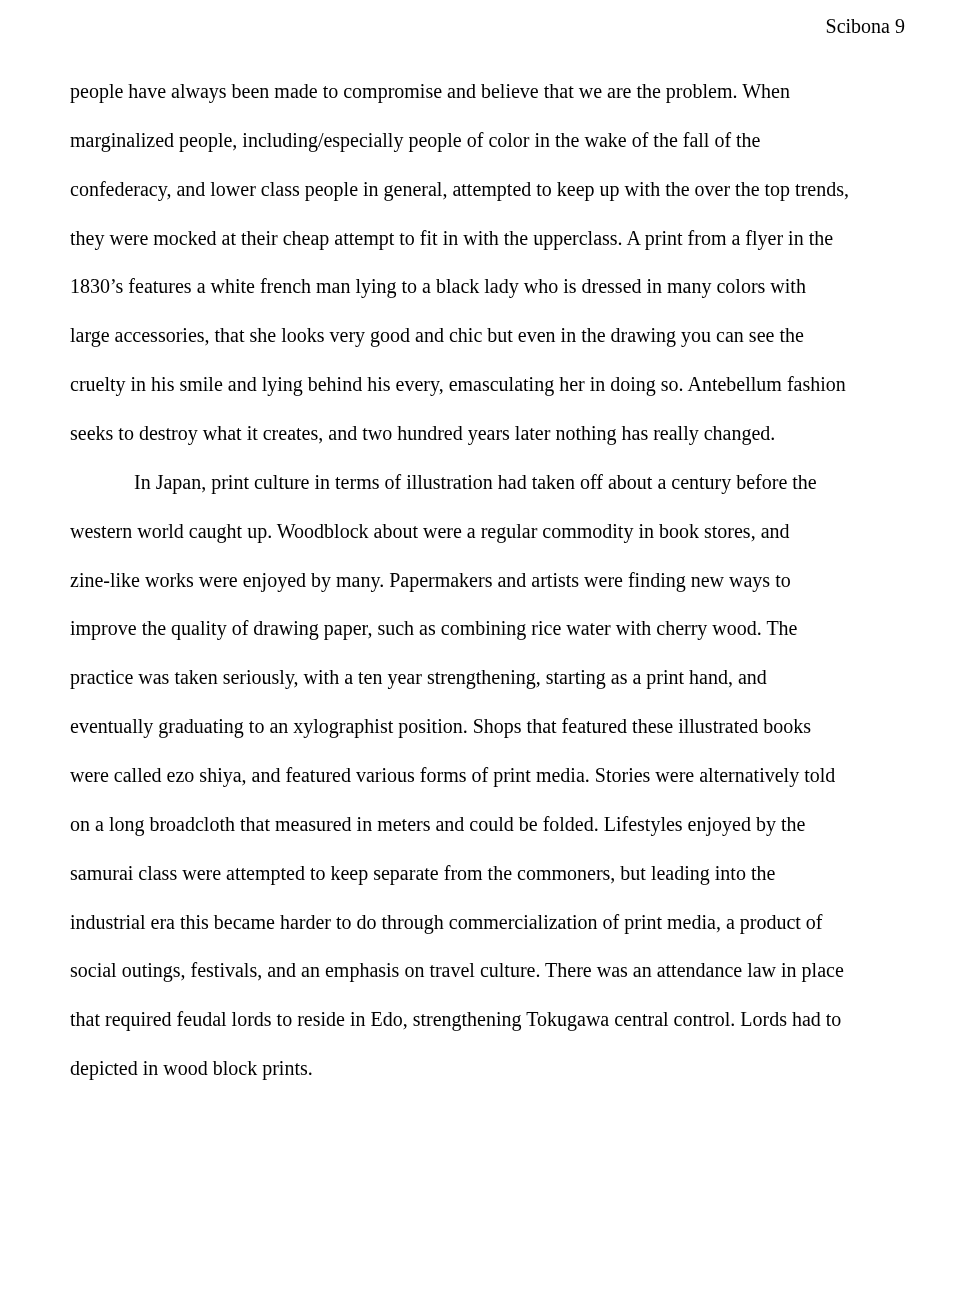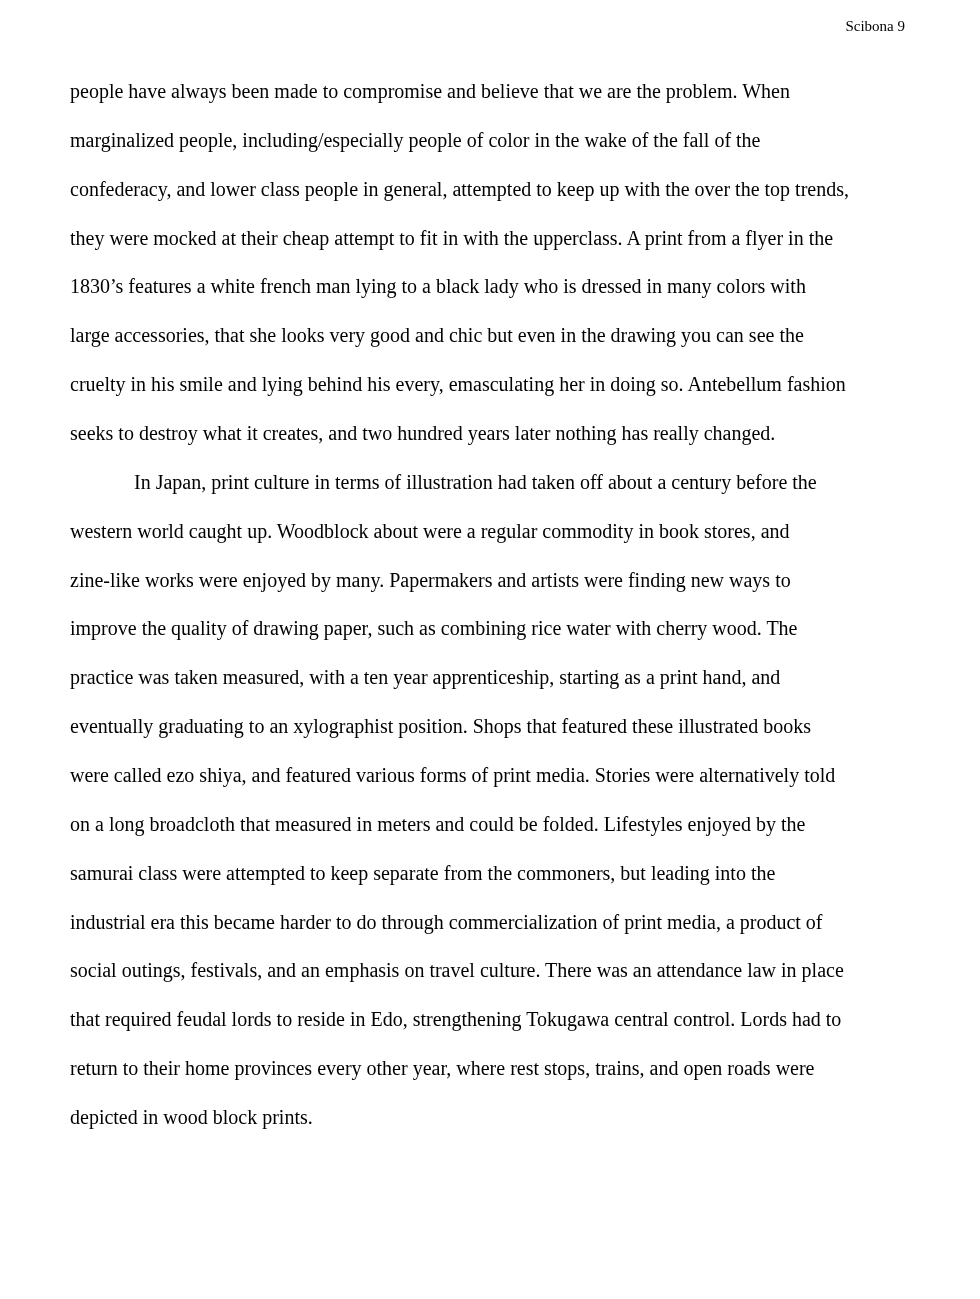--- a/index.html
+++ b/index.html
@@ -13,21 +13,21 @@
     height: 1299px;
     background: #ffffff;
     color: #000000;
     font-family: "Liberation Serif", "DejaVu Serif", serif;
     overflow: hidden;
   }
   .running-header {
     position: absolute;
     top: 13px;
     right: 75px;
-    font-size: 15px;
+    font-size: 20px;
     line-height: 26px;
     white-space: nowrap;
   }
   .essay-body {
     position: absolute;
     top: 67px;
     left: 70px;
     width: 840px;
     font-size: 20px;
     line-height: 48.86px;
@@ -57,25 +57,24 @@
         <div class="text-line">1830’s features a white french man lying to a black lady who is dressed in many colors with</div>
         <div class="text-line">large accessories, that she looks very good and chic but even in the drawing you can see the</div>
         <div class="text-line">cruelty in his smile and lying behind his every, emasculating her in doing so. Antebellum fashion</div>
         <div class="text-line">seeks to destroy what it creates, and two hundred years later nothing has really changed.</div>
       </div>
       <div class="paragraph">
         <div class="text-line first-indent">In Japan, print culture in terms of illustration had taken off about a century before the</div>
         <div class="text-line">western world caught up. Woodblock about were a regular commodity in book stores, and</div>
         <div class="text-line">zine-like works were enjoyed by many. Papermakers and artists were finding new ways to</div>
         <div class="text-line">improve the quality of drawing paper, such as combining rice water with cherry wood. The</div>
-        <div class="text-line">practice was taken measured, with a ten year apprenticeship, starting as a print hand, and</div>
+        <div class="text-line">practice was taken seriously, with a ten year strengthening, starting as a print hand, and</div>
         <div class="text-line">eventually graduating to an xylographist position. Shops that featured these illustrated books</div>
         <div class="text-line">were called ezo shiya, and featured various forms of print media. Stories were alternatively told</div>
         <div class="text-line">on a long broadcloth that measured in meters and could be folded. Lifestyles enjoyed by the</div>
         <div class="text-line">samurai class were attempted to keep separate from the commoners, but leading into the</div>
         <div class="text-line">industrial era this became harder to do through commercialization of print media, a product of</div>
         <div class="text-line">social outings, festivals, and an emphasis on travel culture. There was an attendance law in place</div>
         <div class="text-line">that required feudal lords to reside in Edo, strengthening Tokugawa central control. Lords had to</div>
-        <div class="text-line">return to their home provinces every other year, where rest stops, trains, and open roads were</div>
         <div class="text-line">depicted in wood block prints.</div>
       </div>
     </div>
 </div>
 
 </body></html>

